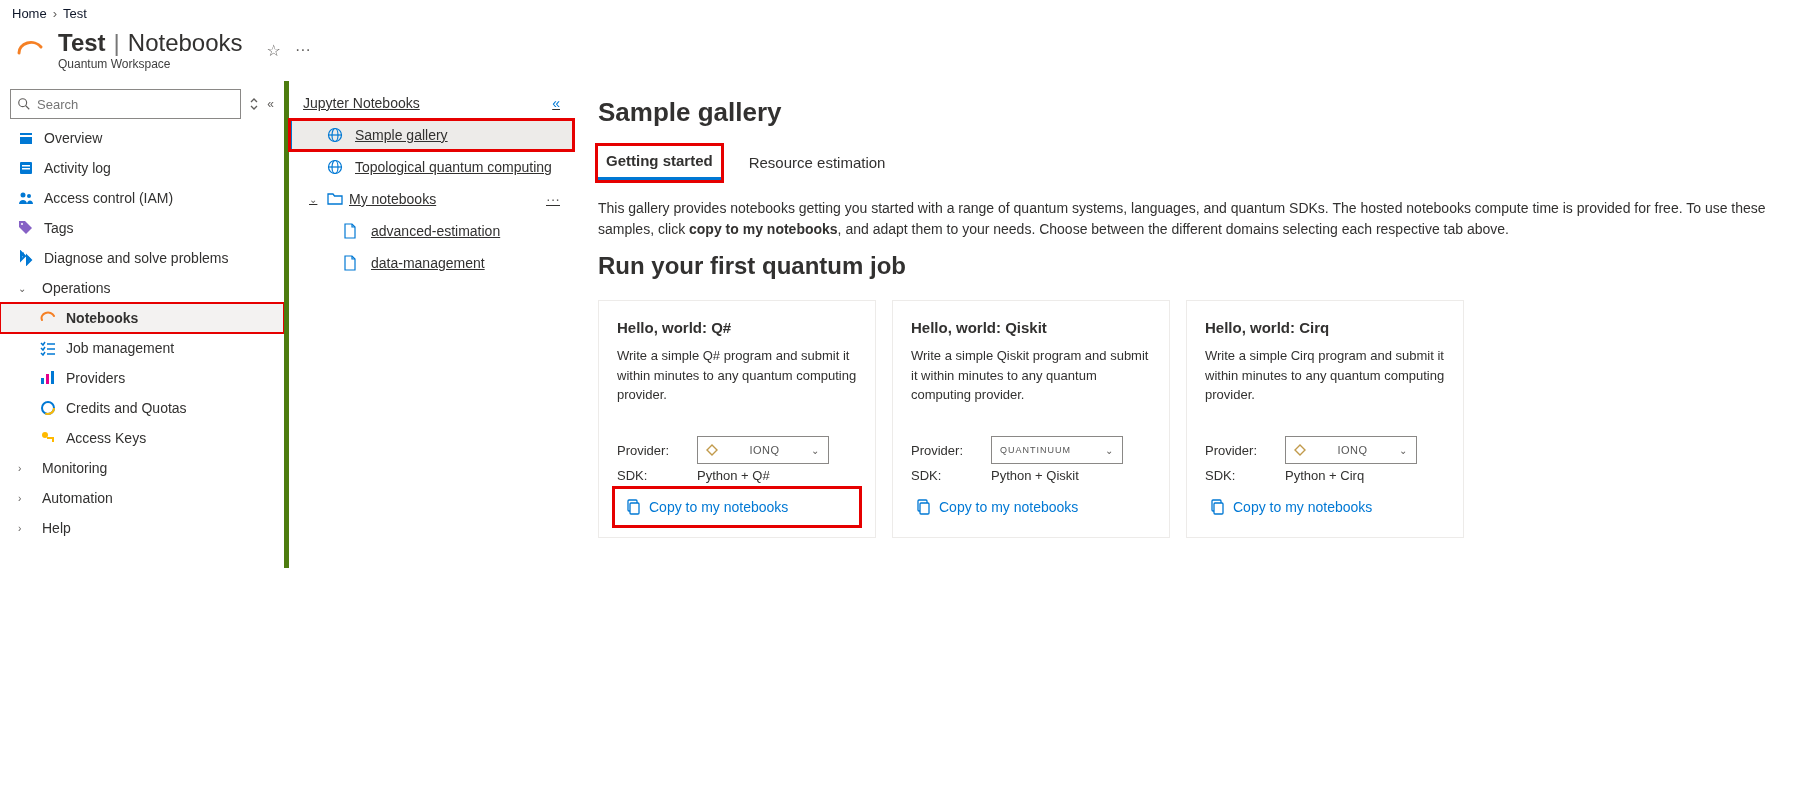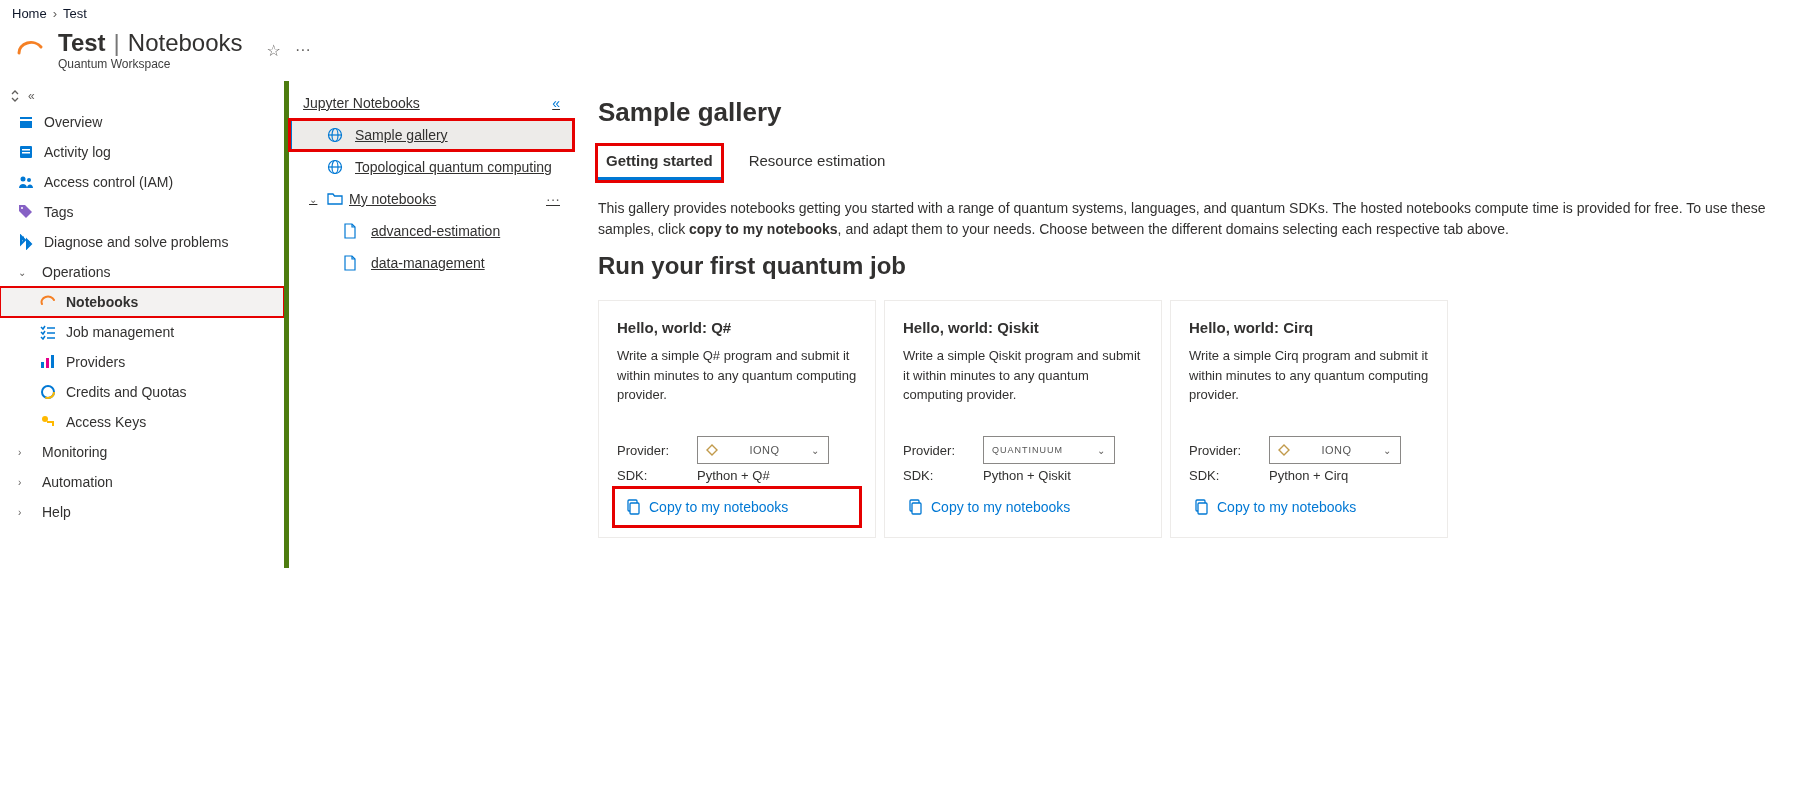--- a/index.html
+++ b/index.html
@@ -49,29 +49,29 @@
   .tree-item.selected { background:#edebe9; border-left:3px solid #0078d4; padding-left:35px;}
   .tree-item .icon { width:18px; display:inline-flex; color:#0078d4; }
   .tree-item.highlighted { outline:3px solid #e60000; outline-offset:-2px; }
   .more-dots { color:#605e5c; margin-left:auto; }
   .tree-row-expand { display:flex; align-items:center; gap:6px; padding:8px 14px 8px 20px; font-size:14px; cursor:pointer;}
   .tree-row-expand .chev { color:#605e5c; font-size:10px; width:12px;}
   
   
   .main { flex:1; padding: 10px 24px 30px; }
   .main h1 { font-size:26px; font-weight:600; margin: 6px 0 18px; }
-  .tabs { display:flex; gap:26px; border-bottom: none; margin-bottom:18px; }
+  .tabs { display:flex; gap:26px; border-bottom: none; margin-bottom:18px;align-items:center; }
   .tab { font-size:15px; padding: 6px 2px 8px; cursor:pointer; color:#323130; }
   .tab.active { font-weight:600; border-bottom:3px solid #0078d4; }
   .tab.highlighted { outline:3px solid #e60000; outline-offset:0px; padding:6px 8px 8px;}
   .desc { font-size:14px; line-height:1.5; margin-bottom: 12px; }
   .desc b { font-weight:600; }
   .main h2 { font-size:24px; font-weight:600; margin-bottom:20px; }
   
-  .cards { display:flex; gap:8px; }
+  .cards { display:flex; gap:16px; }
   .card { width:278px; border:1px solid #edebe9; padding:18px 18px 14px; display:flex; flex-direction:column; }
   .card h3 { font-size:15px; font-weight:600; margin-bottom:10px; }
   .card p { font-size:13px; line-height:1.5; color:#323130; margin-bottom:30px; min-height:60px;}
   .meta-row { display:flex; align-items:center; margin-bottom:4px; font-size:13px; }
   .meta-row .label { width:80px; }
   .provider-select { display:flex; align-items:center; justify-content:space-between; border:1px solid #8a8886; height:28px; padding:0 8px; width:132px; font-size:11px; letter-spacing:0.5px; color:#555; gap:6px;}
   .provider-select .chev { font-size:10px; color:#605e5c; }
   .copy-btn { display:flex; align-items:center; gap:8px; color:#0078d4; font-size:14px; padding:8px 4px; cursor:pointer; margin-top:4px;}
   .copy-btn.highlighted { outline:3px solid #e60000; outline-offset:2px; padding:8px;}
 
@@ -103,20 +103,29 @@
   <div class="hdr-actions">
     <span>☆</span>
     <span>···</span>
   </div>
 </div>
 
 <div class="columns">
 
   <div class="sidebar">
     <div class="search-row">
+      <div class="search-box">
+        <span style="color:#605e5c;">
+          <svg width="14" height="14" viewBox="0 0 16 16">
+              <circle cx="6.5" cy="6.5" r="4.5" fill="none" stroke="currentColor" stroke-width="1.3"></circle>
+              <line x1="10" y1="10" x2="14" y2="14" stroke="currentColor" stroke-width="1.3"></line>
+            </svg>
+        </span>
+        <input placeholder="Search" style="">
+      </div>
       <span class="sort-icon">
         <svg width="10" height="14" viewBox="0 0 10 14">
             <path d="M2 5 L5 2 L8 5 M2 9 L5 12 L8 9" fill="none" stroke="#605e5c" stroke-width="1.3"></path>
           </svg>
       </span>
       <span class="collapse-icon">«</span>
     </div>
 
     <div class="nav-item">
       <span class="icon">

